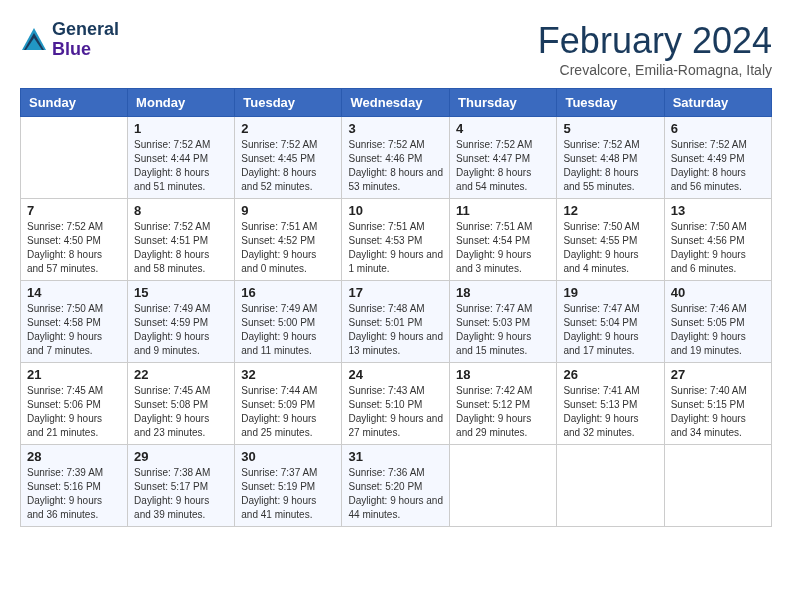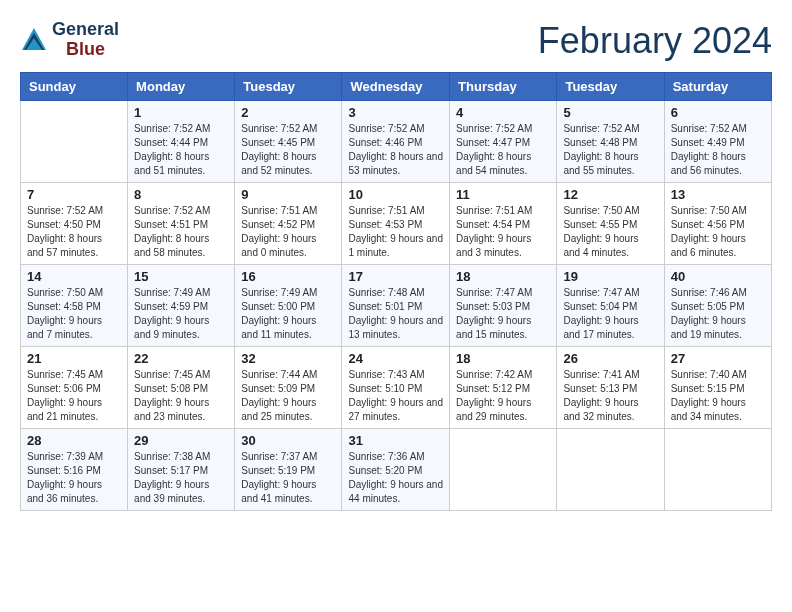--- a/index.html
+++ b/index.html
@@ -19,24 +19,23 @@
     .logo {
       display: flex;
       align-items: center;
       gap: 4px;
     }
     .logo-text {
       font-size: 18px;
       font-weight: bold;
       color: #1a3a5c;
       line-height: 1.1;
-      text-align: center;
     }
     .logo-text span {
-      color: #7f1d1d;
+      color: #4c1d95;
     }
     .logo-icon {
       width: 28px;
       height: 28px;
     }
     .title-block {
       text-align: right;
     }
     .calendar-title {
       font-size: 36px;
@@ -100,20 +99,21 @@
       <polygon points="14,7 24,24 4,24" fill="#1a3a5c"></polygon>
       <polygon points="14,12 22,24 6,24" fill="#2196c4"></polygon>
     </svg>
     <div class="logo-text">
       <div>General</div>
       <div><span>Blue</span></div>
     </div>
   </div>
   <div class="title-block">
     <div class="calendar-title">February 2024</div>
+    <div class="calendar-subtitle">Crevalcore, Emilia-Romagna, Italy</div>
   </div>
 </div>
 
 <table>
   <thead>
     <tr>
     <th>Sunday</th>
         <th>Monday</th>
         <th>Tuesday</th>
         <th>Wednesday</th>

